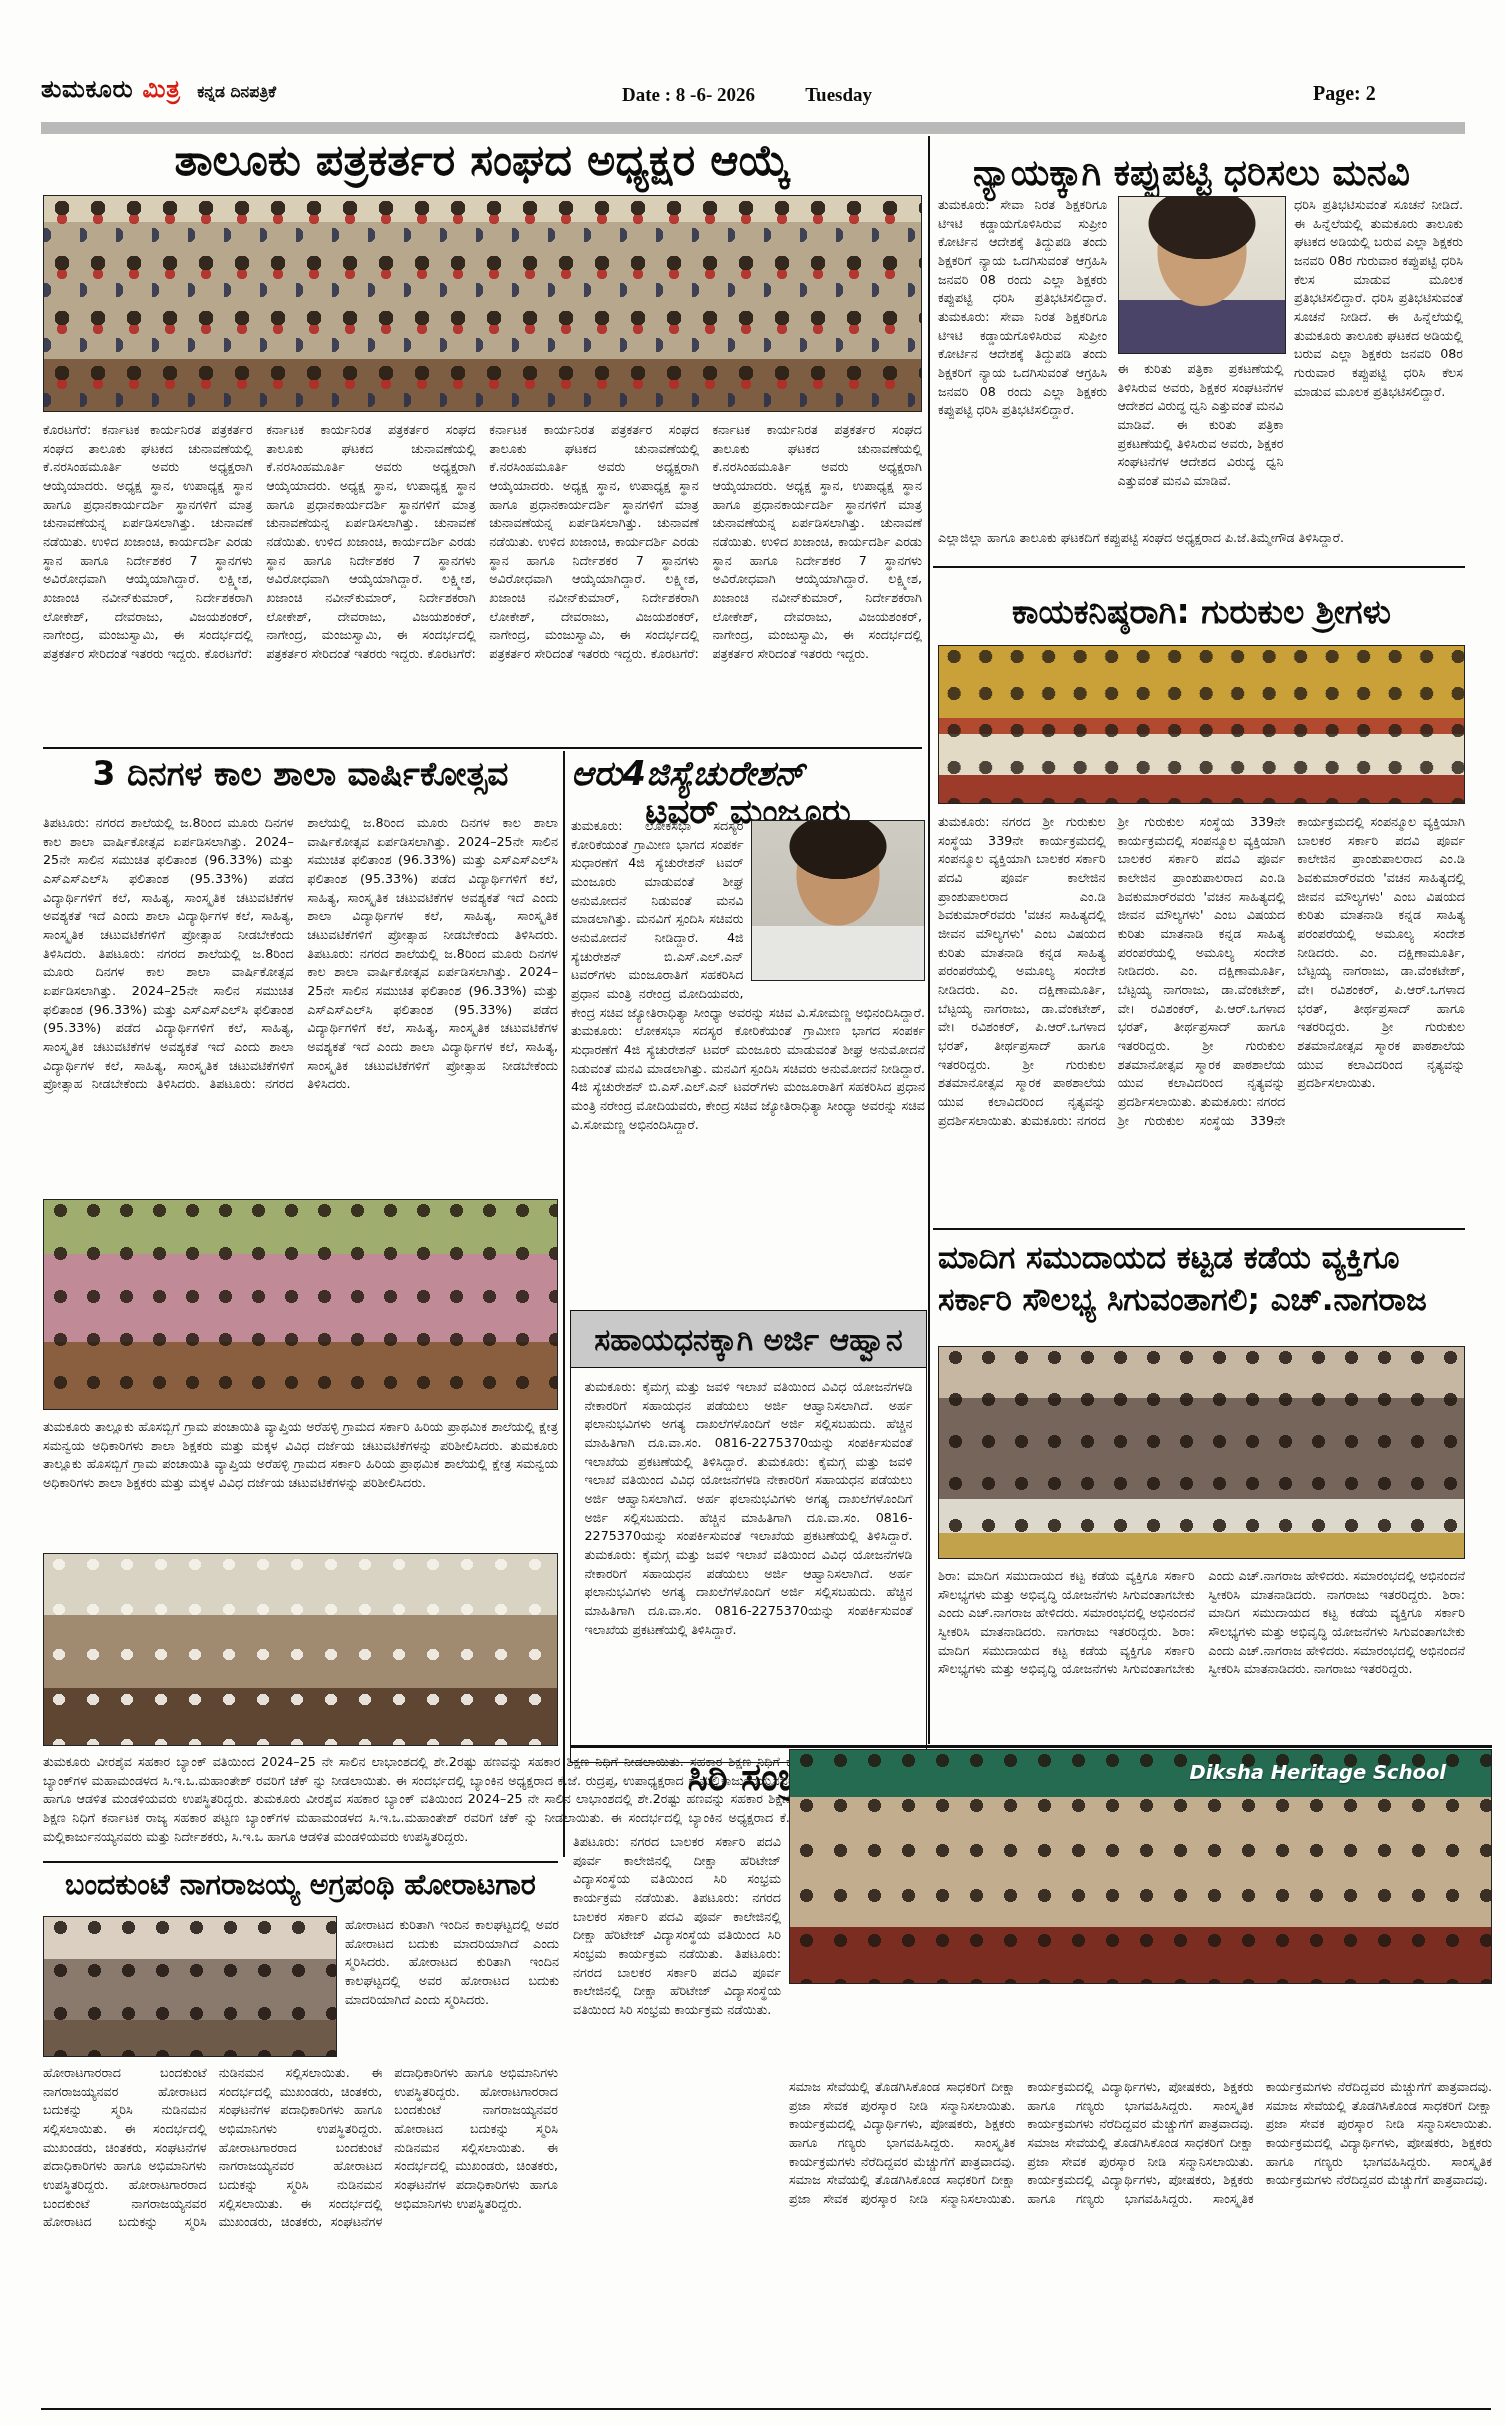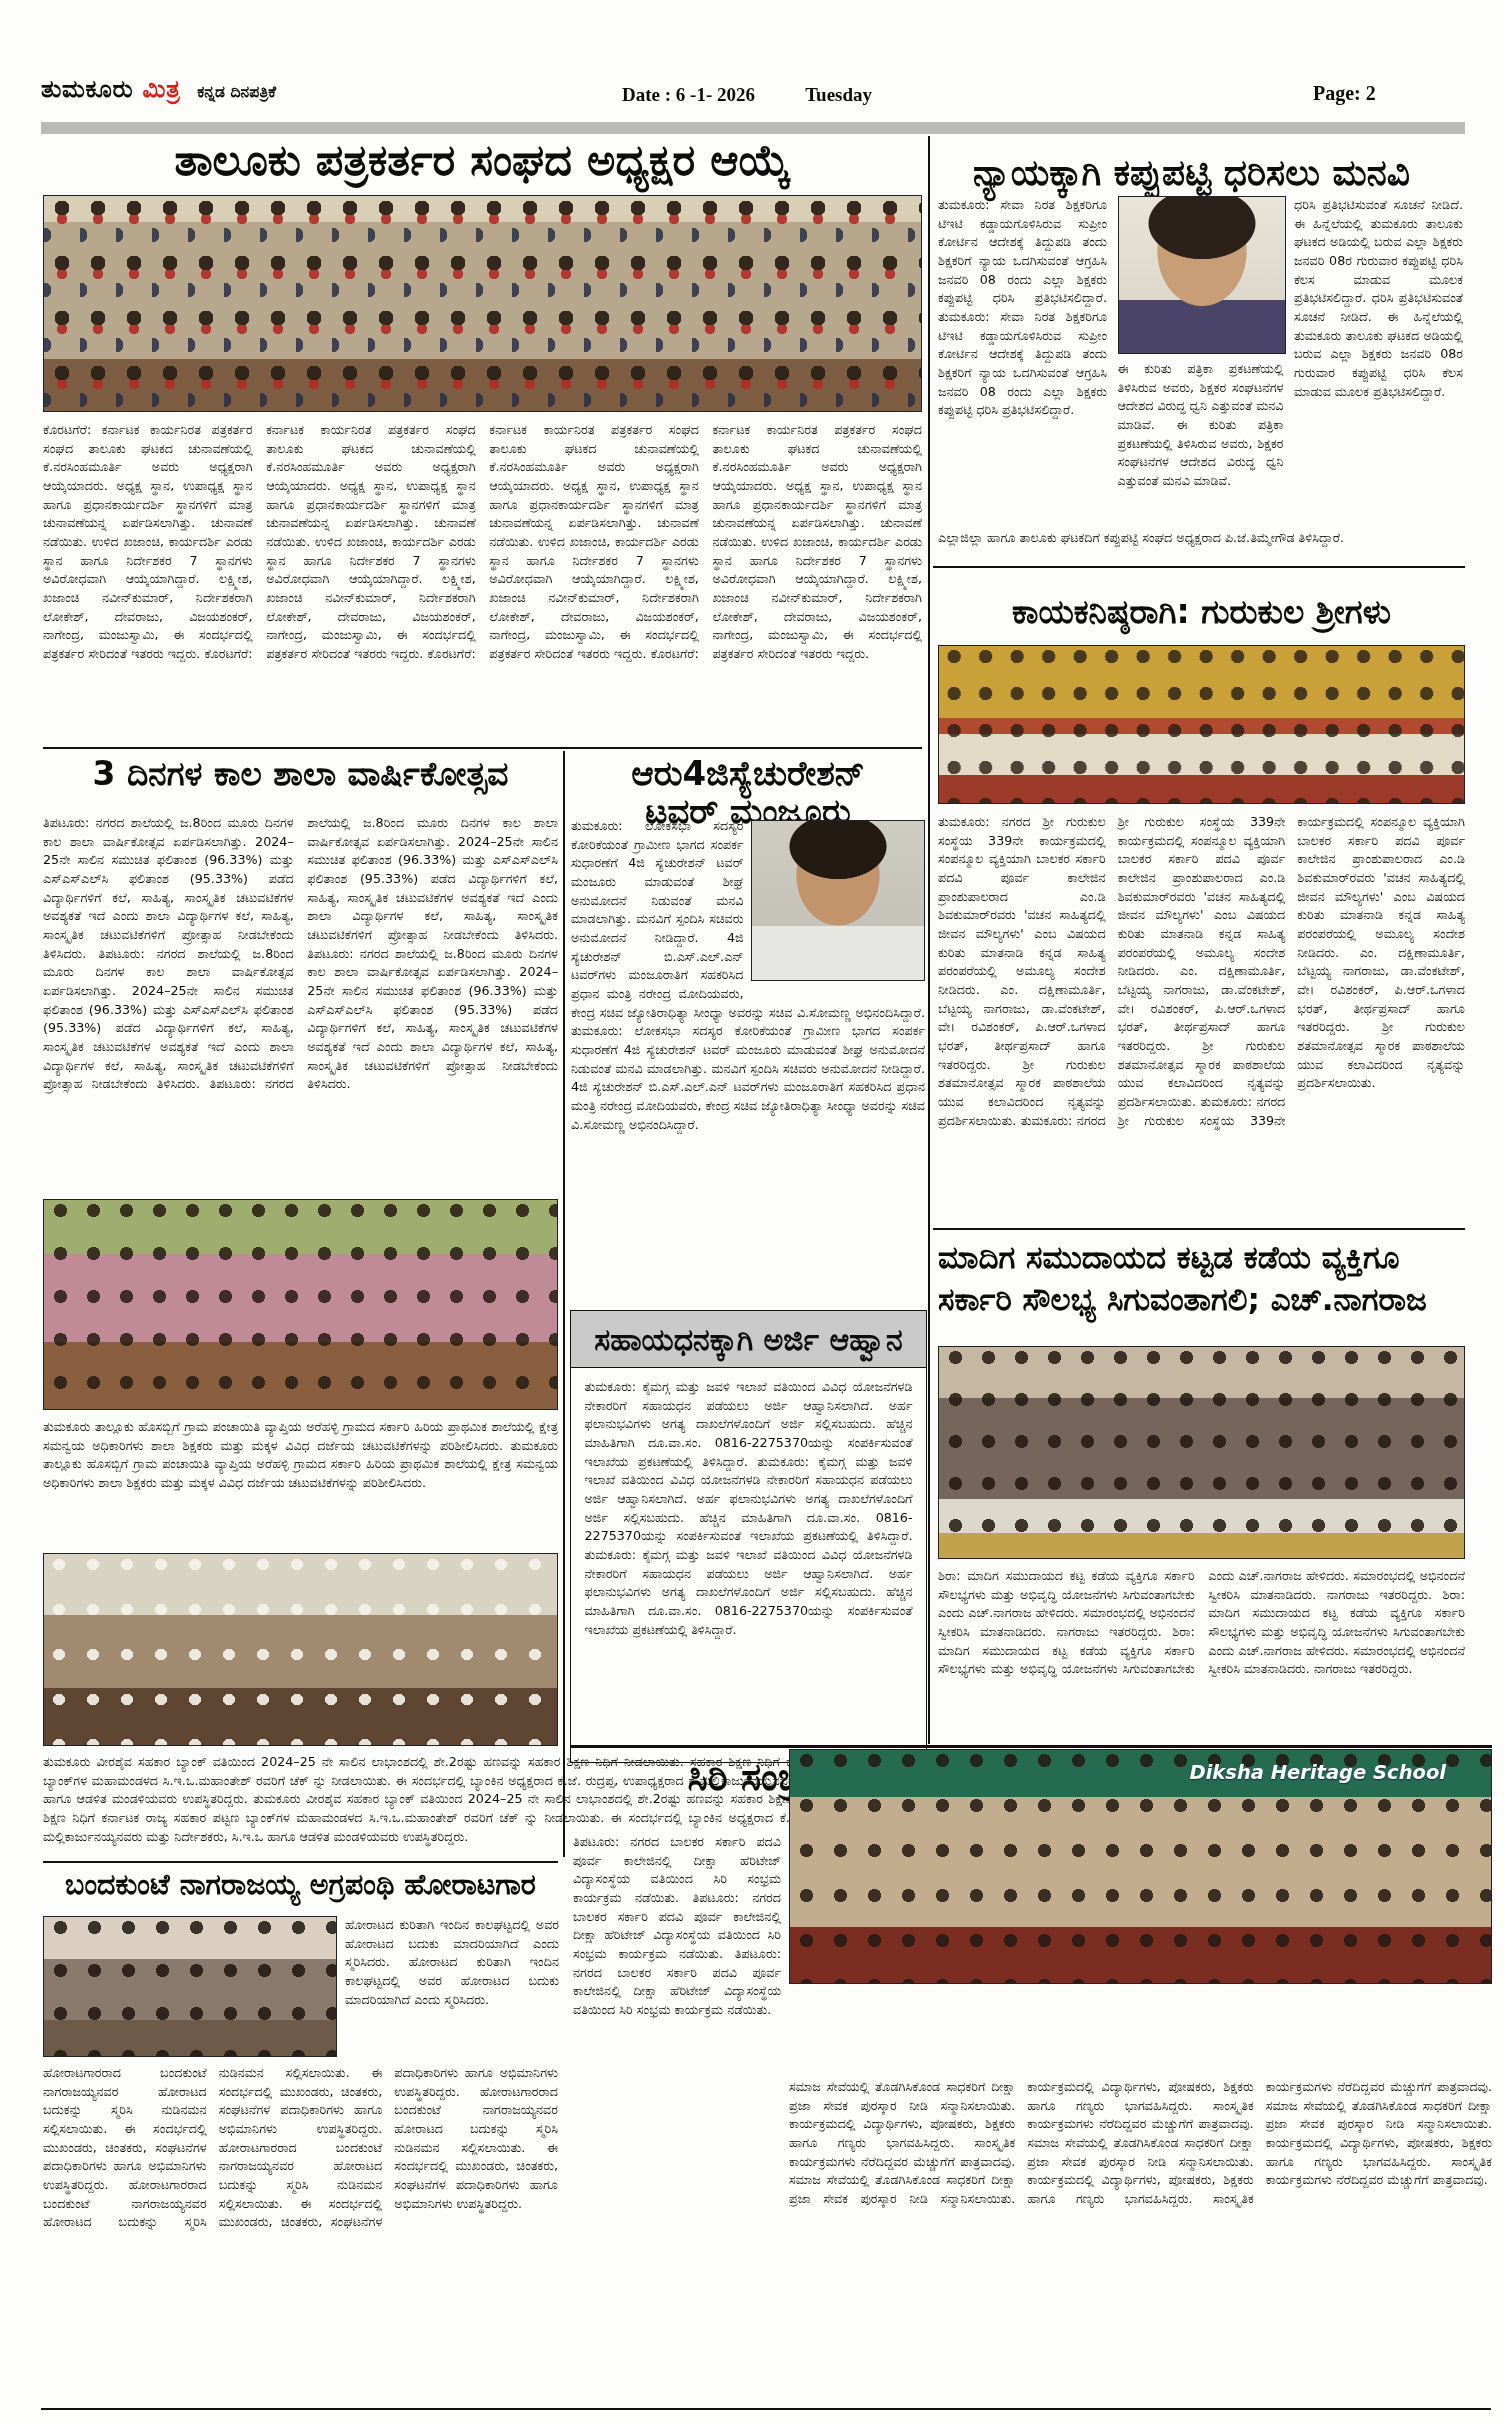--- a/index.html
+++ b/index.html
@@ -79,21 +79,21 @@
 
 <div class="page">
 
   <div class="abs" style="left:41px;top:75px;">
     <span class="masthead">
       <span>ತುಮಕೂರು</span>
       <span class="accent">ಮಿತ್ರ</span>
     </span><span class="tagline">ಕನ್ನಡ ದಿನಪತ್ರಿಕೆ</span>
   </div>
   <div class="abs dateline" style="left:622px;top:84px;">
-    <span>Date : 6 -1- 2026</span>
+    <span>Date : 8 -6- 2026</span>
     <span style="display:inline-block;width:41px;"></span>
     <span>Tuesday</span>
   </div>
   <div class="abs pagenum" style="left:1313px;top:82px;">Page: 2</div>
   <div class="abs graybar" style="left:41px;top:122px;width:1424px;height:12px;"></div>
 
   <div class="abs h-xl" style="left:43px;top:138px;width:879px;">ತಾಲೂಕು ಪತ್ರಕರ್ತರ ಸಂಘದ ಅಧ್ಯಕ್ಷರ ಆಯ್ಕೆ</div>
   <div class="abs photo ph-press" style="left:43px;top:195px;width:879px;height:217px;"></div>
   <div class="abs bodytxt cols4" style="left:43px;top:421px;width:879px;height:322px;">ಕೊರಟಗೆರೆ: ಕರ್ನಾಟಕ ಕಾರ್ಯನಿರತ ಪತ್ರಕರ್ತರ ಸಂಘದ ತಾಲೂಕು ಘಟಕದ ಚುನಾವಣೆಯಲ್ಲಿ ಕೆ.ನರಸಿಂಹಮೂರ್ತಿ ಅವರು ಅಧ್ಯಕ್ಷರಾಗಿ ಆಯ್ಕೆಯಾದರು. ಅಧ್ಯಕ್ಷ ಸ್ಥಾನ, ಉಪಾಧ್ಯಕ್ಷ ಸ್ಥಾನ ಹಾಗೂ ಪ್ರಧಾನಕಾರ್ಯದರ್ಶಿ ಸ್ಥಾನಗಳಿಗೆ ಮಾತ್ರ ಚುನಾವಣೆಯನ್ನ ಏರ್ಪಡಿಸಲಾಗಿತ್ತು. ಚುನಾವಣೆ ನಡೆಯಿತು. ಉಳಿದ ಖಜಾಂಚಿ, ಕಾರ್ಯದರ್ಶಿ ಎರಡು ಸ್ಥಾನ ಹಾಗೂ ನಿರ್ದೇಶಕರ 7 ಸ್ಥಾನಗಳು ಅವಿರೋಧವಾಗಿ ಆಯ್ಕೆಯಾಗಿದ್ದಾರೆ. ಲಕ್ಷ್ಮೀಶ, ಖಜಾಂಚಿ ನವೀನ್‌ಕುಮಾರ್, ನಿರ್ದೇಶಕರಾಗಿ ಲೋಕೇಶ್, ದೇವರಾಜು, ವಿಜಯಶಂಕರ್, ನಾಗೇಂದ್ರ, ಮಂಜುಸ್ವಾಮಿ, ಈ ಸಂದರ್ಭದಲ್ಲಿ ಪತ್ರಕರ್ತರ ಸೇರಿದಂತೆ ಇತರರು ಇದ್ದರು. ಕೊರಟಗೆರೆ: ಕರ್ನಾಟಕ ಕಾರ್ಯನಿರತ ಪತ್ರಕರ್ತರ ಸಂಘದ ತಾಲೂಕು ಘಟಕದ ಚುನಾವಣೆಯಲ್ಲಿ ಕೆ.ನರಸಿಂಹಮೂರ್ತಿ ಅವರು ಅಧ್ಯಕ್ಷರಾಗಿ ಆಯ್ಕೆಯಾದರು. ಅಧ್ಯಕ್ಷ ಸ್ಥಾನ, ಉಪಾಧ್ಯಕ್ಷ ಸ್ಥಾನ ಹಾಗೂ ಪ್ರಧಾನಕಾರ್ಯದರ್ಶಿ ಸ್ಥಾನಗಳಿಗೆ ಮಾತ್ರ ಚುನಾವಣೆಯನ್ನ ಏರ್ಪಡಿಸಲಾಗಿತ್ತು. ಚುನಾವಣೆ ನಡೆಯಿತು. ಉಳಿದ ಖಜಾಂಚಿ, ಕಾರ್ಯದರ್ಶಿ ಎರಡು ಸ್ಥಾನ ಹಾಗೂ ನಿರ್ದೇಶಕರ 7 ಸ್ಥಾನಗಳು ಅವಿರೋಧವಾಗಿ ಆಯ್ಕೆಯಾಗಿದ್ದಾರೆ. ಲಕ್ಷ್ಮೀಶ, ಖಜಾಂಚಿ ನವೀನ್‌ಕುಮಾರ್, ನಿರ್ದೇಶಕರಾಗಿ ಲೋಕೇಶ್, ದೇವರಾಜು, ವಿಜಯಶಂಕರ್, ನಾಗೇಂದ್ರ, ಮಂಜುಸ್ವಾಮಿ, ಈ ಸಂದರ್ಭದಲ್ಲಿ ಪತ್ರಕರ್ತರ ಸೇರಿದಂತೆ ಇತರರು ಇದ್ದರು. ಕೊರಟಗೆರೆ: ಕರ್ನಾಟಕ ಕಾರ್ಯನಿರತ ಪತ್ರಕರ್ತರ ಸಂಘದ ತಾಲೂಕು ಘಟಕದ ಚುನಾವಣೆಯಲ್ಲಿ ಕೆ.ನರಸಿಂಹಮೂರ್ತಿ ಅವರು ಅಧ್ಯಕ್ಷರಾಗಿ ಆಯ್ಕೆಯಾದರು. ಅಧ್ಯಕ್ಷ ಸ್ಥಾನ, ಉಪಾಧ್ಯಕ್ಷ ಸ್ಥಾನ ಹಾಗೂ ಪ್ರಧಾನಕಾರ್ಯದರ್ಶಿ ಸ್ಥಾನಗಳಿಗೆ ಮಾತ್ರ ಚುನಾವಣೆಯನ್ನ ಏರ್ಪಡಿಸಲಾಗಿತ್ತು. ಚುನಾವಣೆ ನಡೆಯಿತು. ಉಳಿದ ಖಜಾಂಚಿ, ಕಾರ್ಯದರ್ಶಿ ಎರಡು ಸ್ಥಾನ ಹಾಗೂ ನಿರ್ದೇಶಕರ 7 ಸ್ಥಾನಗಳು ಅವಿರೋಧವಾಗಿ ಆಯ್ಕೆಯಾಗಿದ್ದಾರೆ. ಲಕ್ಷ್ಮೀಶ, ಖಜಾಂಚಿ ನವೀನ್‌ಕುಮಾರ್, ನಿರ್ದೇಶಕರಾಗಿ ಲೋಕೇಶ್, ದೇವರಾಜು, ವಿಜಯಶಂಕರ್, ನಾಗೇಂದ್ರ, ಮಂಜುಸ್ವಾಮಿ, ಈ ಸಂದರ್ಭದಲ್ಲಿ ಪತ್ರಕರ್ತರ ಸೇರಿದಂತೆ ಇತರರು ಇದ್ದರು. ಕೊರಟಗೆರೆ: ಕರ್ನಾಟಕ ಕಾರ್ಯನಿರತ ಪತ್ರಕರ್ತರ ಸಂಘದ ತಾಲೂಕು ಘಟಕದ ಚುನಾವಣೆಯಲ್ಲಿ ಕೆ.ನರಸಿಂಹಮೂರ್ತಿ ಅವರು ಅಧ್ಯಕ್ಷರಾಗಿ ಆಯ್ಕೆಯಾದರು. ಅಧ್ಯಕ್ಷ ಸ್ಥಾನ, ಉಪಾಧ್ಯಕ್ಷ ಸ್ಥಾನ ಹಾಗೂ ಪ್ರಧಾನಕಾರ್ಯದರ್ಶಿ ಸ್ಥಾನಗಳಿಗೆ ಮಾತ್ರ ಚುನಾವಣೆಯನ್ನ ಏರ್ಪಡಿಸಲಾಗಿತ್ತು. ಚುನಾವಣೆ ನಡೆಯಿತು. ಉಳಿದ ಖಜಾಂಚಿ, ಕಾರ್ಯದರ್ಶಿ ಎರಡು ಸ್ಥಾನ ಹಾಗೂ ನಿರ್ದೇಶಕರ 7 ಸ್ಥಾನಗಳು ಅವಿರೋಧವಾಗಿ ಆಯ್ಕೆಯಾಗಿದ್ದಾರೆ. ಲಕ್ಷ್ಮೀಶ, ಖಜಾಂಚಿ ನವೀನ್‌ಕುಮಾರ್, ನಿರ್ದೇಶಕರಾಗಿ ಲೋಕೇಶ್, ದೇವರಾಜು, ವಿಜಯಶಂಕರ್, ನಾಗೇಂದ್ರ, ಮಂಜುಸ್ವಾಮಿ, ಈ ಸಂದರ್ಭದಲ್ಲಿ ಪತ್ರಕರ್ತರ ಸೇರಿದಂತೆ ಇತರರು ಇದ್ದರು.</div>
   <div class="abs rule-h" style="left:43px;top:747px;width:879px;height:1.5px;"></div>
@@ -129,21 +129,21 @@
   <div class="abs photo ph-meeting" style="left:43px;top:1553px;width:515px;height:193px;"></div>
   <div class="abs bodytxt" style="left:43px;top:1753px;width:879px;height:103px;">ತುಮಕೂರು ವೀರಶೈವ ಸಹಕಾರ ಬ್ಯಾಂಕ್ ವತಿಯಿಂದ 2024–25 ನೇ ಸಾಲಿನ ಲಾಭಾಂಶದಲ್ಲಿ ಶೇ.2ರಷ್ಟು ಹಣವನ್ನು ಸಹಕಾರ ಶಿಕ್ಷಣ ನಿಧಿಗೆ ನೀಡಲಾಯಿತು. ಸಹಕಾರ ಶಿಕ್ಷಣ ನಿಧಿಗೆ ಕರ್ನಾಟಕ ರಾಜ್ಯ ಸಹಕಾರ ಪಟ್ಟಣ ಬ್ಯಾಂಕ್‌ಗಳ ಮಹಾಮಂಡಳದ ಸಿ.ಇ.ಒ.ಮಹಾಂತೇಶ್ ರವರಿಗೆ ಚೆಕ್ ನ್ನು ನೀಡಲಾಯಿತು. ಈ ಸಂದರ್ಭದಲ್ಲಿ ಬ್ಯಾಂಕಿನ ಅಧ್ಯಕ್ಷರಾದ ಕೆ.ಜೆ. ರುದ್ರಪ್ಪ, ಉಪಾಧ್ಯಕ್ಷರಾದ ಕೆ ಮಲ್ಲಿಕಾರ್ಜುನಯ್ಯನವರು ಮತ್ತು ನಿರ್ದೇಶಕರು, ಸಿ.ಇ.ಒ ಹಾಗೂ ಆಡಳಿತ ಮಂಡಳಿಯವರು ಉಪಸ್ಥಿತರಿದ್ದರು. ತುಮಕೂರು ವೀರಶೈವ ಸಹಕಾರ ಬ್ಯಾಂಕ್ ವತಿಯಿಂದ 2024–25 ನೇ ಸಾಲಿನ ಲಾಭಾಂಶದಲ್ಲಿ ಶೇ.2ರಷ್ಟು ಹಣವನ್ನು ಸಹಕಾರ ಶಿಕ್ಷಣ ನಿಧಿಗೆ ನೀಡಲಾಯಿತು. ಸಹಕಾರ ಶಿಕ್ಷಣ ನಿಧಿಗೆ ಕರ್ನಾಟಕ ರಾಜ್ಯ ಸಹಕಾರ ಪಟ್ಟಣ ಬ್ಯಾಂಕ್‌ಗಳ ಮಹಾಮಂಡಳದ ಸಿ.ಇ.ಒ.ಮಹಾಂತೇಶ್ ರವರಿಗೆ ಚೆಕ್ ನ್ನು ನೀಡಲಾಯಿತು. ಈ ಸಂದರ್ಭದಲ್ಲಿ ಬ್ಯಾಂಕಿನ ಅಧ್ಯಕ್ಷರಾದ ಕೆ.ಜೆ. ರುದ್ರಪ್ಪ, ಉಪಾಧ್ಯಕ್ಷರಾದ ಕೆ ಮಲ್ಲಿಕಾರ್ಜುನಯ್ಯನವರು ಮತ್ತು ನಿರ್ದೇಶಕರು, ಸಿ.ಇ.ಒ ಹಾಗೂ ಆಡಳಿತ ಮಂಡಳಿಯವರು ಉಪಸ್ಥಿತರಿದ್ದರು.</div>
   <div class="abs rule-h" style="left:43px;top:1861px;width:515px;height:2.2px;"></div>
 
   <div class="abs h-sm" style="left:43px;top:1869px;width:515px;">ಬಂದಕುಂಟೆ ನಾಗರಾಜಯ್ಯ ಅಗ್ರಪಂಥಿ ಹೋರಾಟಗಾರ</div>
   <div class="abs photo ph-band" style="left:43px;top:1916px;width:294px;height:141px;"></div>
   <div class="abs bodytxt" style="left:345px;top:1916px;width:214px;height:141px;">ಹೋರಾಟದ ಕುರಿತಾಗಿ ಇಂದಿನ ಕಾಲಘಟ್ಟದಲ್ಲಿ ಅವರ ಹೋರಾಟದ ಬದುಕು ಮಾದರಿಯಾಗಿದೆ ಎಂದು ಸ್ಮರಿಸಿದರು. ಹೋರಾಟದ ಕುರಿತಾಗಿ ಇಂದಿನ ಕಾಲಘಟ್ಟದಲ್ಲಿ ಅವರ ಹೋರಾಟದ ಬದುಕು ಮಾದರಿಯಾಗಿದೆ ಎಂದು ಸ್ಮರಿಸಿದರು.</div>
   <div class="abs bodytxt cols3" style="left:43px;top:2064px;width:515px;height:318px;">ಹೋರಾಟಗಾರರಾದ ಬಂದಕುಂಟೆ ನಾಗರಾಜಯ್ಯನವರ ಹೋರಾಟದ ಬದುಕನ್ನು ಸ್ಮರಿಸಿ ನುಡಿನಮನ ಸಲ್ಲಿಸಲಾಯಿತು. ಈ ಸಂದರ್ಭದಲ್ಲಿ ಮುಖಂಡರು, ಚಿಂತಕರು, ಸಂಘಟನೆಗಳ ಪದಾಧಿಕಾರಿಗಳು ಹಾಗೂ ಅಭಿಮಾನಿಗಳು ಉಪಸ್ಥಿತರಿದ್ದರು. ಹೋರಾಟಗಾರರಾದ ಬಂದಕುಂಟೆ ನಾಗರಾಜಯ್ಯನವರ ಹೋರಾಟದ ಬದುಕನ್ನು ಸ್ಮರಿಸಿ ನುಡಿನಮನ ಸಲ್ಲಿಸಲಾಯಿತು. ಈ ಸಂದರ್ಭದಲ್ಲಿ ಮುಖಂಡರು, ಚಿಂತಕರು, ಸಂಘಟನೆಗಳ ಪದಾಧಿಕಾರಿಗಳು ಹಾಗೂ ಅಭಿಮಾನಿಗಳು ಉಪಸ್ಥಿತರಿದ್ದರು. ಹೋರಾಟಗಾರರಾದ ಬಂದಕುಂಟೆ ನಾಗರಾಜಯ್ಯನವರ ಹೋರಾಟದ ಬದುಕನ್ನು ಸ್ಮರಿಸಿ ನುಡಿನಮನ ಸಲ್ಲಿಸಲಾಯಿತು. ಈ ಸಂದರ್ಭದಲ್ಲಿ ಮುಖಂಡರು, ಚಿಂತಕರು, ಸಂಘಟನೆಗಳ ಪದಾಧಿಕಾರಿಗಳು ಹಾಗೂ ಅಭಿಮಾನಿಗಳು ಉಪಸ್ಥಿತರಿದ್ದರು. ಹೋರಾಟಗಾರರಾದ ಬಂದಕುಂಟೆ ನಾಗರಾಜಯ್ಯನವರ ಹೋರಾಟದ ಬದುಕನ್ನು ಸ್ಮರಿಸಿ ನುಡಿನಮನ ಸಲ್ಲಿಸಲಾಯಿತು. ಈ ಸಂದರ್ಭದಲ್ಲಿ ಮುಖಂಡರು, ಚಿಂತಕರು, ಸಂಘಟನೆಗಳ ಪದಾಧಿಕಾರಿಗಳು ಹಾಗೂ ಅಭಿಮಾನಿಗಳು ಉಪಸ್ಥಿತರಿದ್ದರು.</div>
 
   <div class="abs" style="left:571px;top:754px;width:354px;">
-    <div style="font-size:34px;font-weight:bold;line-height:1.12;text-align:center;">ಆರು4ಜಿಸ್ಯೆಚುರೇಶನ್</div>
+    <div style="font-size:34px;font-weight:bold;line-height:1.12;text-align:left;font-style:italic;">ಆರು4ಜಿಸ್ಯೆಚುರೇಶನ್</div>
     <div style="font-size:34px;font-weight:bold;line-height:1.12;text-align:center;">ಟವರ್ ಮಂಜೂರು</div>
   </div>
   <div class="abs bodytxt" style="left:571px;top:817px;width:354px;height:456px;">
     <span class="photo ph-man2" style="float:right;width:172px;height:159px;margin:3px 0 6px 7.5px;display:block;"></span>
     <span>ತುಮಕೂರು: ಲೋಕಸಭಾ ಸದಸ್ಯರ ಕೋರಿಕೆಯಂತೆ ಗ್ರಾಮೀಣ ಭಾಗದ ಸಂಪರ್ಕ ಸುಧಾರಣೆಗೆ 4ಜಿ ಸ್ಯೆಚುರೇಶನ್ ಟವರ್ ಮಂಜೂರು ಮಾಡುವಂತೆ ಶೀಘ್ರ ಅನುಮೋದನೆ ನಿಡುವಂತೆ ಮನವಿ ಮಾಡಲಾಗಿತ್ತು. ಮನವಿಗೆ ಸ್ಪಂದಿಸಿ ಸಚಿವರು ಅನುಮೋದನೆ ನೀಡಿದ್ದಾರೆ. 4ಜಿ ಸ್ಯೆಚುರೇಶನ್ ಬಿ.ಎಸ್.ಎಲ್.ಎನ್ ಟವರ್‌ಗಳು ಮಂಜೂರಾತಿಗೆ ಸಹಕರಿಸಿದ ಪ್ರಧಾನ ಮಂತ್ರಿ ನರೇಂದ್ರ ಮೋದಿಯವರು, ಕೇಂದ್ರ ಸಚಿವ ಜ್ಯೋತಿರಾಧಿತ್ಯಾ ಸೀಂಧ್ಯಾ ಅವರನ್ನು ಸಚಿವ ವಿ.ಸೋಮಣ್ಣ ಅಭಿನಂದಿಸಿದ್ದಾರೆ. ತುಮಕೂರು: ಲೋಕಸಭಾ ಸದಸ್ಯರ ಕೋರಿಕೆಯಂತೆ ಗ್ರಾಮೀಣ ಭಾಗದ ಸಂಪರ್ಕ ಸುಧಾರಣೆಗೆ 4ಜಿ ಸ್ಯೆಚುರೇಶನ್ ಟವರ್ ಮಂಜೂರು ಮಾಡುವಂತೆ ಶೀಘ್ರ ಅನುಮೋದನೆ ನಿಡುವಂತೆ ಮನವಿ ಮಾಡಲಾಗಿತ್ತು. ಮನವಿಗೆ ಸ್ಪಂದಿಸಿ ಸಚಿವರು ಅನುಮೋದನೆ ನೀಡಿದ್ದಾರೆ. 4ಜಿ ಸ್ಯೆಚುರೇಶನ್ ಬಿ.ಎಸ್.ಎಲ್.ಎನ್ ಟವರ್‌ಗಳು ಮಂಜೂರಾತಿಗೆ ಸಹಕರಿಸಿದ ಪ್ರಧಾನ ಮಂತ್ರಿ ನರೇಂದ್ರ ಮೋದಿಯವರು, ಕೇಂದ್ರ ಸಚಿವ ಜ್ಯೋತಿರಾಧಿತ್ಯಾ ಸೀಂಧ್ಯಾ ಅವರನ್ನು ಸಚಿವ ವಿ.ಸೋಮಣ್ಣ ಅಭಿನಂದಿಸಿದ್ದಾರೆ.</span>
   </div>
 
   <div class="abs boxed" style="left:570px;top:1310px;width:357px;height:453px;">
     <div class="boxtitle">ಸಹಾಯಧನಕ್ಕಾಗಿ ಅರ್ಜಿ ಆಹ್ವಾನ</div>
     <div class="bodytxt boxbody" style="height:330px;">ತುಮಕೂರು: ಕೈಮಗ್ಗ ಮತ್ತು ಜವಳಿ ಇಲಾಖೆ ವತಿಯಿಂದ ವಿವಿಧ ಯೋಜನೆಗಳಡಿ ನೇಕಾರರಿಗೆ ಸಹಾಯಧನ ಪಡೆಯಲು ಅರ್ಜಿ ಆಹ್ವಾನಿಸಲಾಗಿದೆ. ಅರ್ಹ ಫಲಾನುಭವಿಗಳು ಅಗತ್ಯ ದಾಖಲೆಗಳೊಂದಿಗೆ ಅರ್ಜಿ ಸಲ್ಲಿಸಬಹುದು. ಹೆಚ್ಚಿನ ಮಾಹಿತಿಗಾಗಿ ದೂ.ವಾ.ಸಂ. 0816-2275370ಯನ್ನು ಸಂಪರ್ಕಿಸುವಂತೆ ಇಲಾಖೆಯ ಪ್ರಕಟಣೆಯಲ್ಲಿ ತಿಳಿಸಿದ್ದಾರೆ. ತುಮಕೂರು: ಕೈಮಗ್ಗ ಮತ್ತು ಜವಳಿ ಇಲಾಖೆ ವತಿಯಿಂದ ವಿವಿಧ ಯೋಜನೆಗಳಡಿ ನೇಕಾರರಿಗೆ ಸಹಾಯಧನ ಪಡೆಯಲು ಅರ್ಜಿ ಆಹ್ವಾನಿಸಲಾಗಿದೆ. ಅರ್ಹ ಫಲಾನುಭವಿಗಳು ಅಗತ್ಯ ದಾಖಲೆಗಳೊಂದಿಗೆ ಅರ್ಜಿ ಸಲ್ಲಿಸಬಹುದು. ಹೆಚ್ಚಿನ ಮಾಹಿತಿಗಾಗಿ ದೂ.ವಾ.ಸಂ. 0816-2275370ಯನ್ನು ಸಂಪರ್ಕಿಸುವಂತೆ ಇಲಾಖೆಯ ಪ್ರಕಟಣೆಯಲ್ಲಿ ತಿಳಿಸಿದ್ದಾರೆ. ತುಮಕೂರು: ಕೈಮಗ್ಗ ಮತ್ತು ಜವಳಿ ಇಲಾಖೆ ವತಿಯಿಂದ ವಿವಿಧ ಯೋಜನೆಗಳಡಿ ನೇಕಾರರಿಗೆ ಸಹಾಯಧನ ಪಡೆಯಲು ಅರ್ಜಿ ಆಹ್ವಾನಿಸಲಾಗಿದೆ. ಅರ್ಹ ಫಲಾನುಭವಿಗಳು ಅಗತ್ಯ ದಾಖಲೆಗಳೊಂದಿಗೆ ಅರ್ಜಿ ಸಲ್ಲಿಸಬಹುದು. ಹೆಚ್ಚಿನ ಮಾಹಿತಿಗಾಗಿ ದೂ.ವಾ.ಸಂ. 0816-2275370ಯನ್ನು ಸಂಪರ್ಕಿಸುವಂತೆ ಇಲಾಖೆಯ ಪ್ರಕಟಣೆಯಲ್ಲಿ ತಿಳಿಸಿದ್ದಾರೆ.</div>

